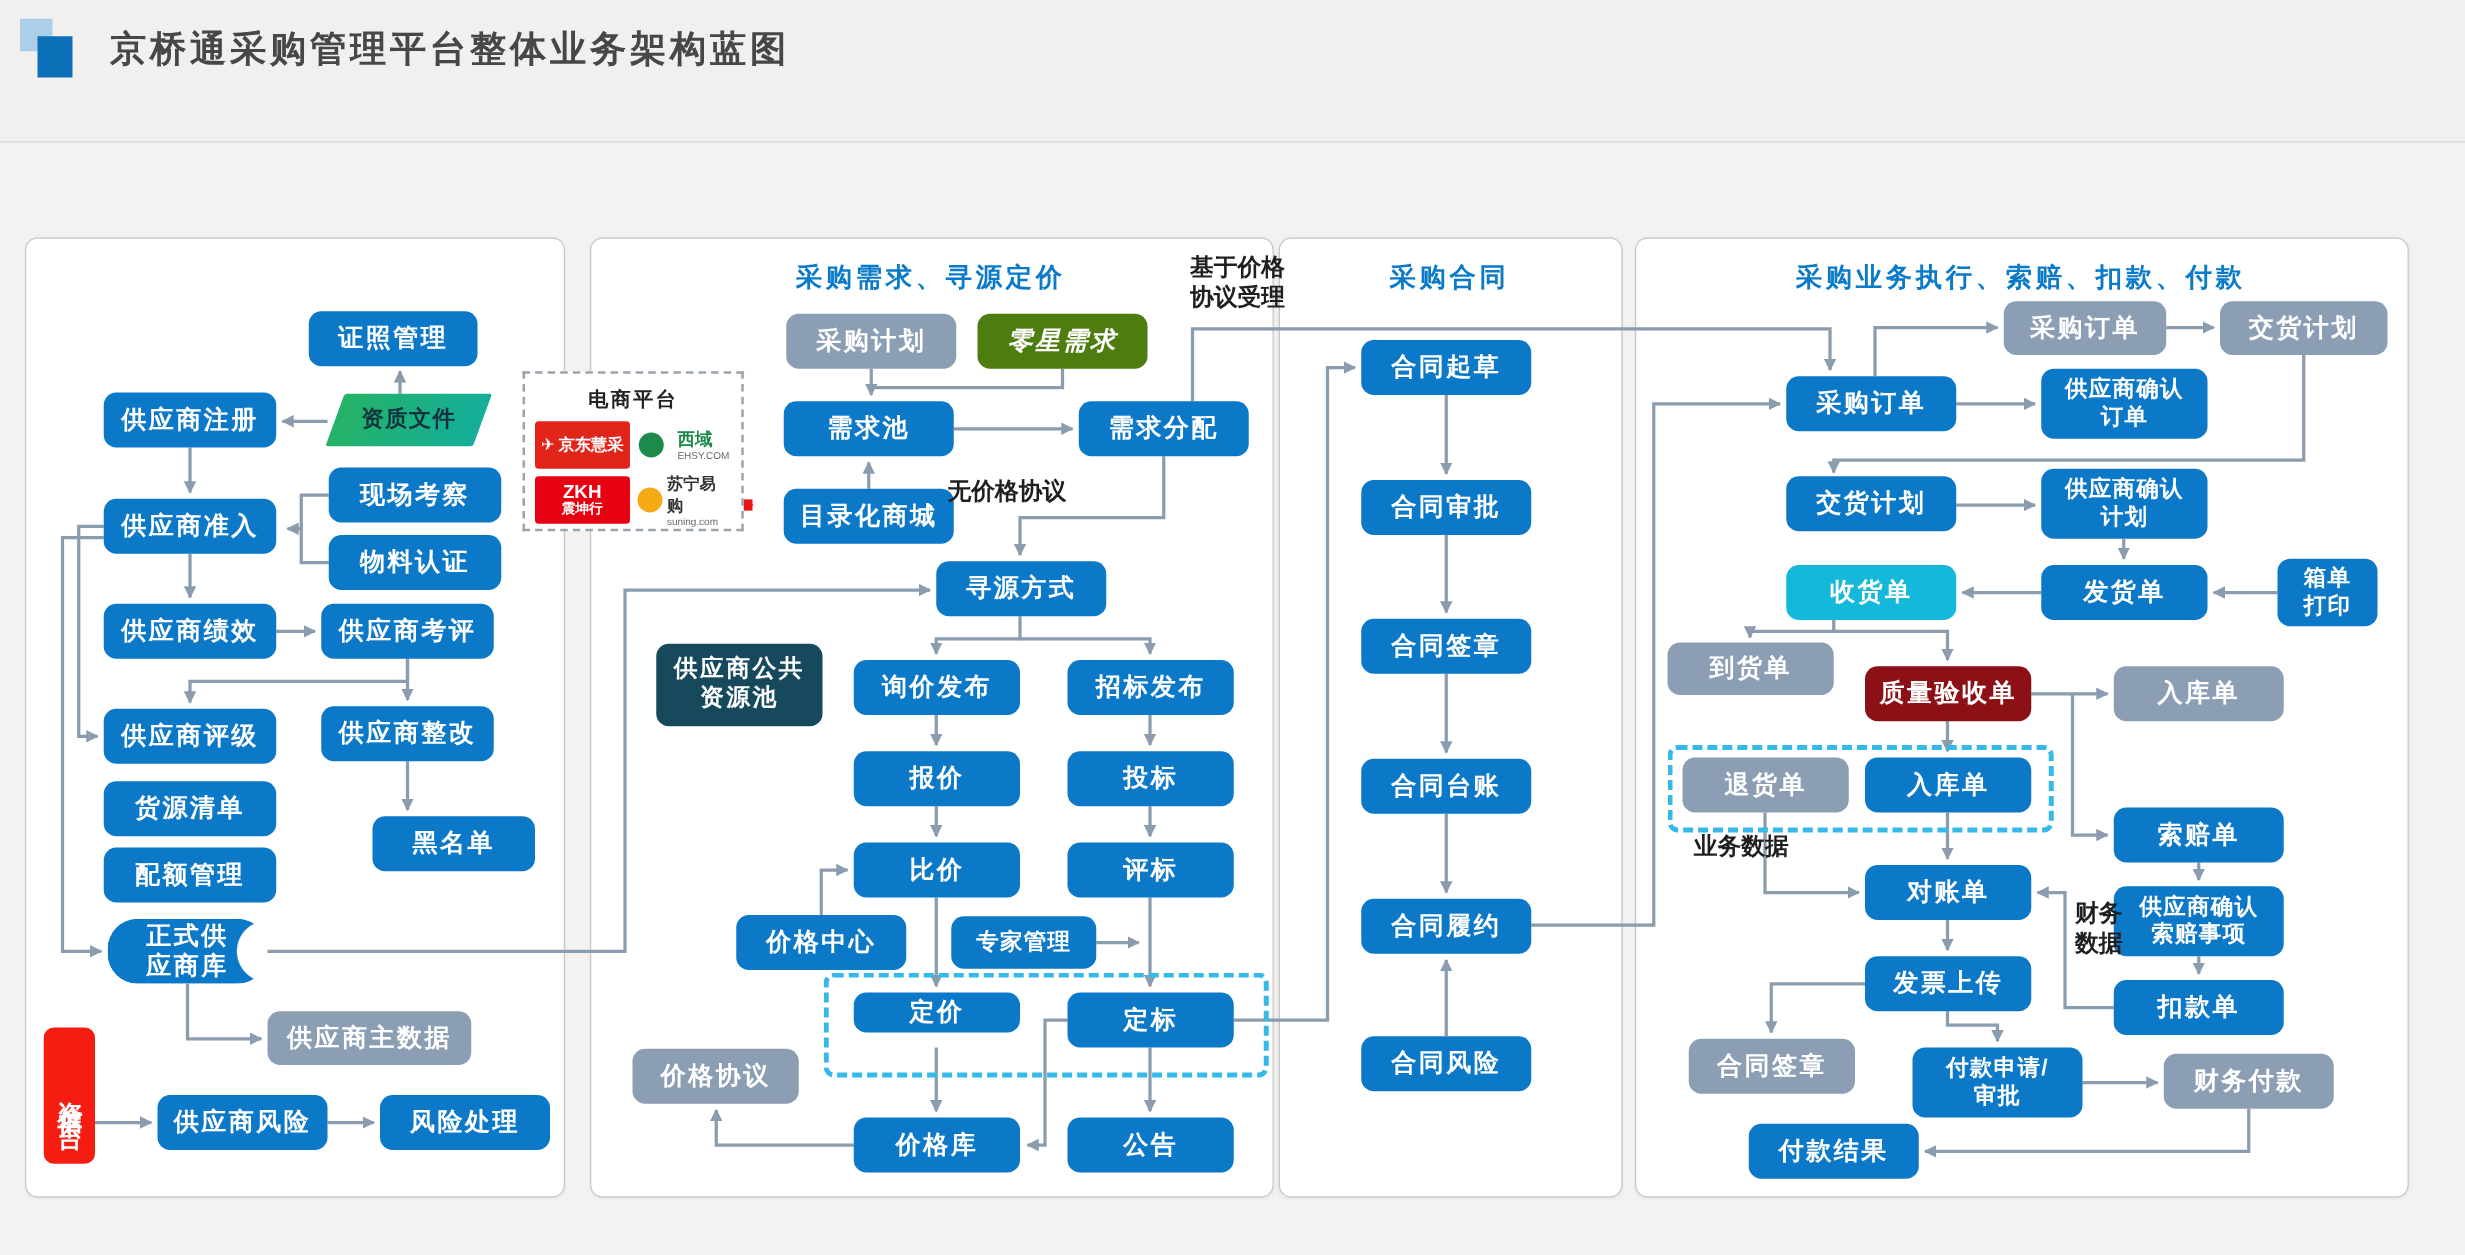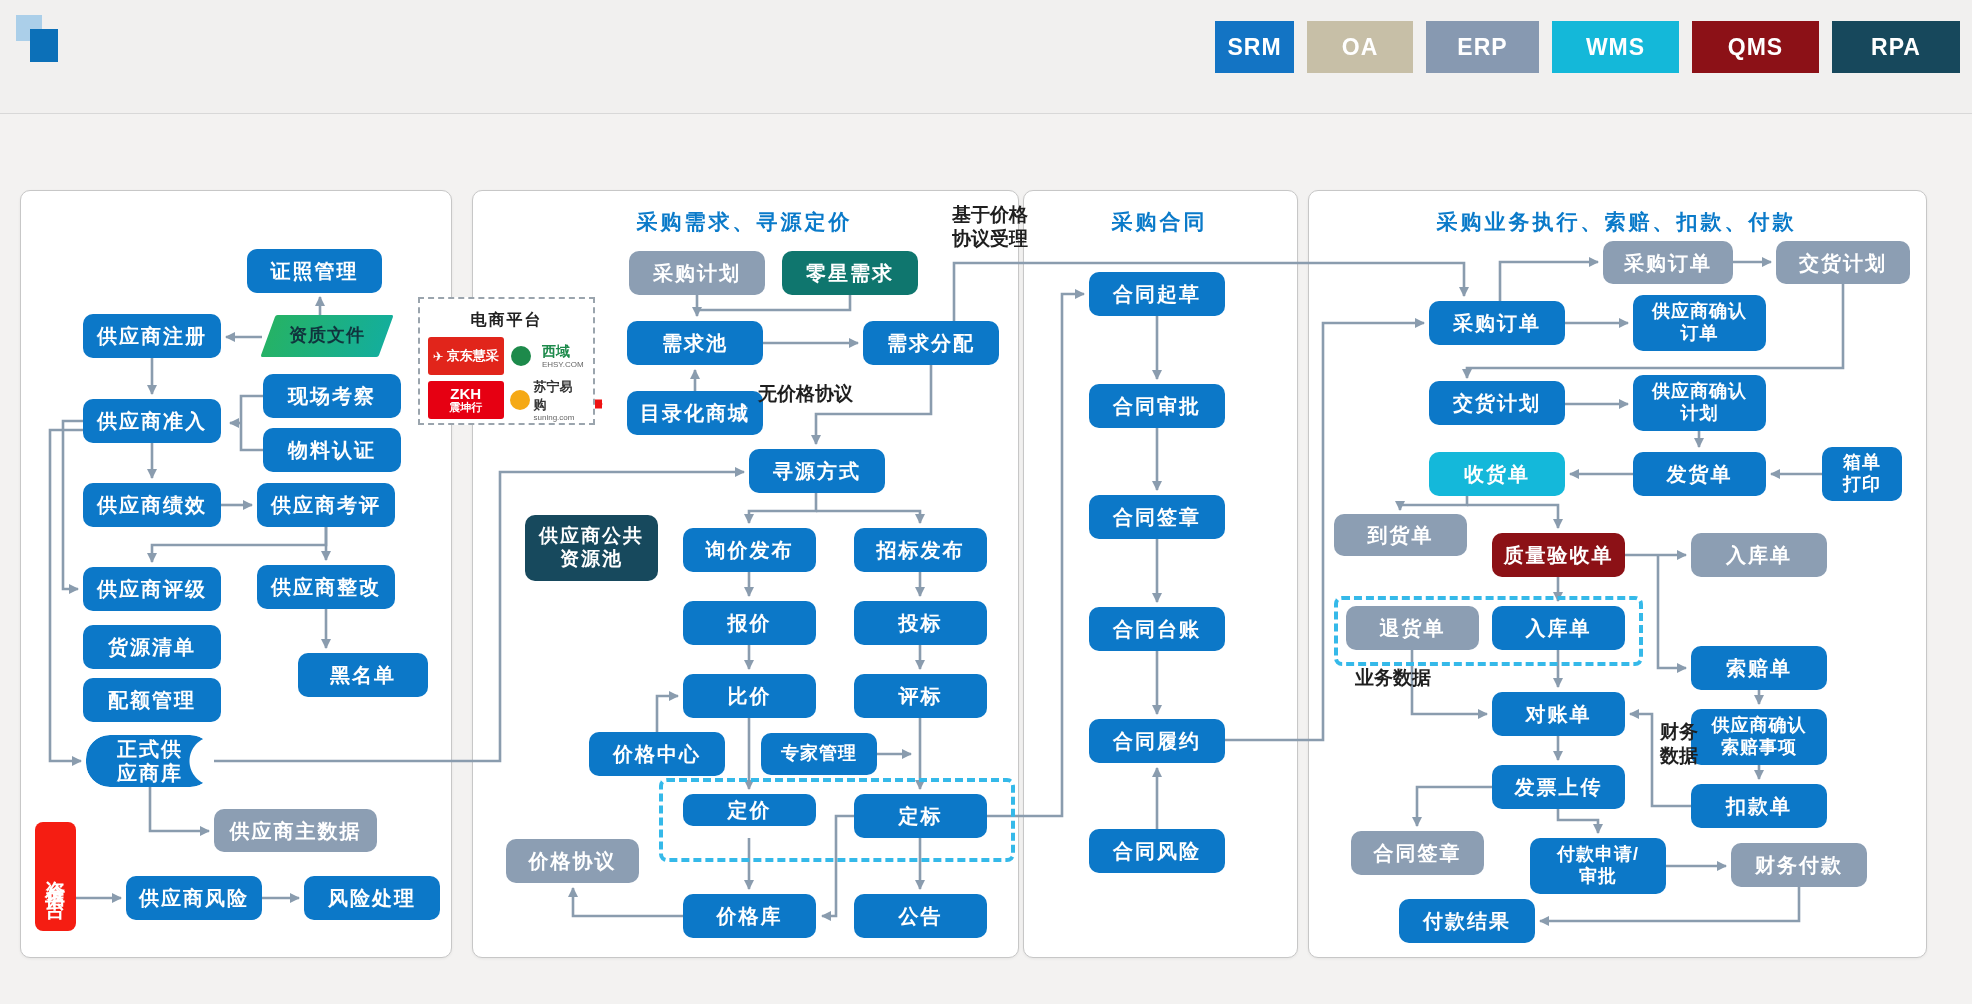--- a/index.html
+++ b/index.html
@@ -20,21 +20,21 @@
   .c5{width:128px;background:#17485c;}
   
   .panel{position:absolute;background:#fff;border:1.5px solid #c7c7c7;border-radius:10px;box-shadow:0 1px 3px rgba(0,0,0,.06);}
   .ptitle{position:absolute;font-size:21px;font-weight:bold;color:#0a7ac9;letter-spacing:3px;text-align:center;}
   
   .n{position:absolute;display:flex;align-items:center;justify-content:center;text-align:center;
      color:#fff;font-weight:bold;font-size:20px;letter-spacing:2px;line-height:1.2;border-radius:10px;
      white-space:pre-line;z-index:3;}
   .blue{background:#0c78c8;}
   .gray{background:#8c9eb3;}
-  .tan{background:#0f766e;}
+  .tan{background:#4d7c0f;font-style:italic;}
   .cyan{background:#14b8da;}
   .dkred{background:#8c1116;}
   .teal{background:#17495d;font-size:19px;}
   .sm{font-size:18px;letter-spacing:1px;}
   .drum{border-radius:24px;
         -webkit-mask:radial-gradient(circle 30px at 100% 50%,transparent 24px,#000 25px);
         mask:radial-gradient(circle 30px at 100% 50%,transparent 24px,#000 25px);}
   .para{background:transparent;color:#10343d;}
   .para::before{content:"";position:absolute;left:10px;right:10px;top:0;bottom:0;
         background:linear-gradient(90deg,#25b266,#14ae9b);transform:skewX(-20deg);z-index:-1;border-radius:2px;}
@@ -58,28 +58,21 @@
   svg.edges{position:absolute;left:0;top:0;z-index:1;}
 </style>
 </head>
 <body>
 
 <div class="stage">
 
   <div class="hdr">
     <div class="logo-lt"></div>
     <div class="logo-dk"></div>
-    <div class="legend">
-      <div class="chip c0">SRM</div>
-      <div class="chip c1">OA</div>
-      <div class="chip c2">ERP</div>
-      <div class="chip c3">WMS</div>
-      <div class="chip c4">QMS</div>
-      <div class="chip c5">RPA</div>
-    </div>
+    <div class="title">京桥通采购管理平台整体业务架构蓝图</div>
   </div>
 
   <div class="panel" style="left:20px;top:190px;width:430px;height:766px"></div>
   <div class="panel" style="left:472px;top:190px;width:545px;height:766px"></div>
   <div class="panel" style="left:1023px;top:190px;width:273px;height:766px"></div>
   <div class="panel" style="left:1308px;top:190px;width:617px;height:766px"></div>
 
   <div class="ptitle" style="left:472px;top:208px;width:545px">采购需求、寻源定价</div>
   <div class="ptitle" style="left:1023px;top:208px;width:273px">采购合同</div>
   <div class="ptitle" style="left:1308px;top:208px;width:617px">采购业务执行、索赔、扣款、付款</div>

